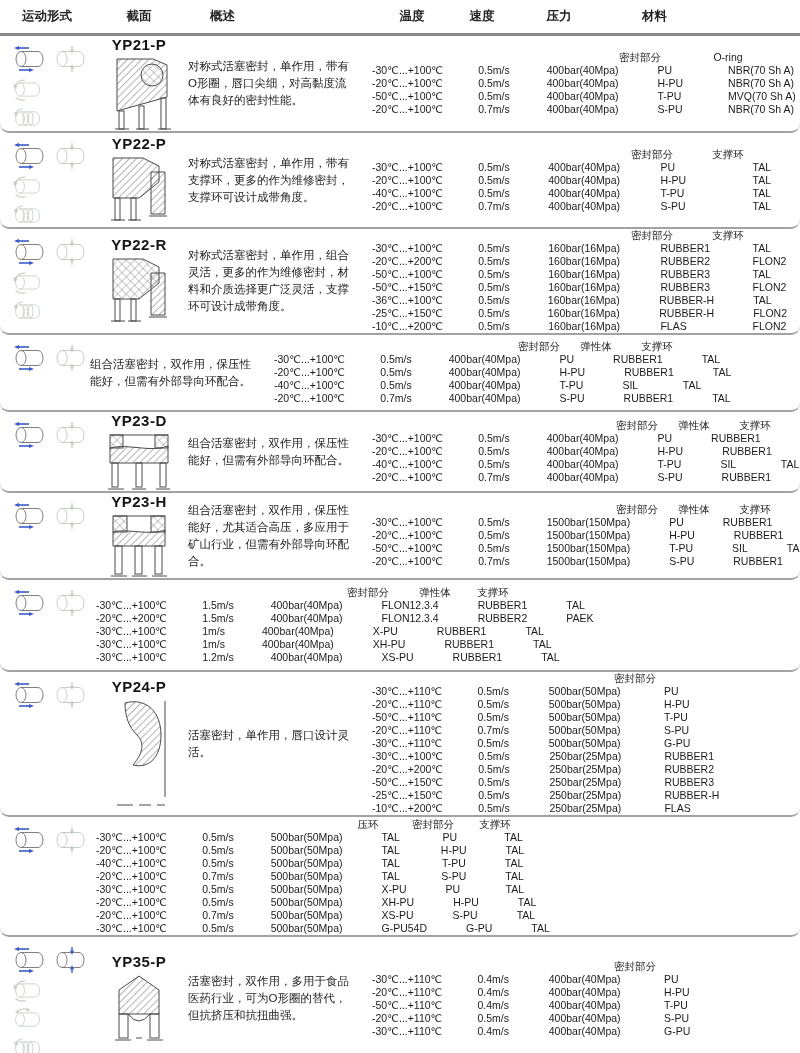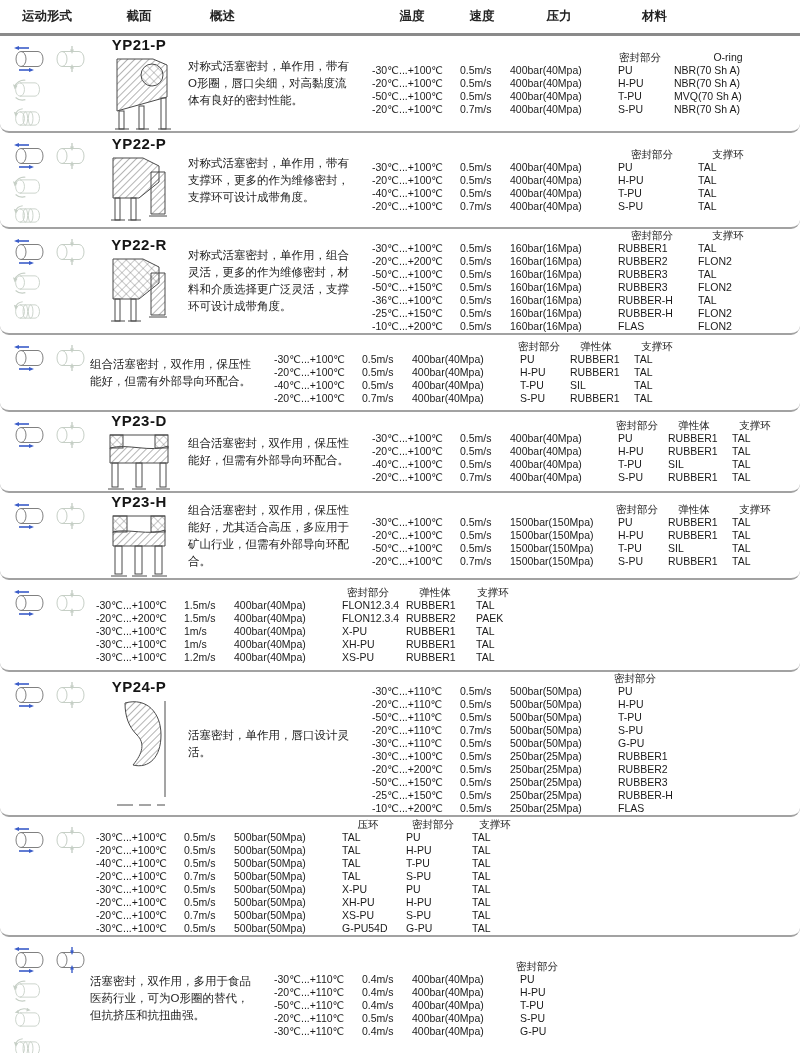--- a/index.html
+++ b/index.html
@@ -22,21 +22,21 @@
             display:flex;flex-wrap:wrap;gap:3px 5px;}
   .c-motion .brk{flex-basis:100%;height:0;}
   .c-section{width:98px;box-sizing:border-box;text-align:center;}
   .code{font-size:15px;font-weight:bold;letter-spacing:.5px;color:#151515;margin-bottom:2px;}
   .c-overview{width:178px;box-sizing:border-box;padding-right:12px;font-size:11.5px;
               line-height:17px;color:#222;}
   .c-data{width:434px;box-sizing:border-box;font-size:10.5px;line-height:13px;white-space:nowrap;}
   .dhead{display:flex;margin-left:246px;font-size:10.5px;}
   .dhead span{display:inline-block;text-align:center;}
   .dhead.single span{text-align:left;padding-left:2px;}
-  .dline{display:flex;}
+  .dline{display:flex;gap:33px;}
   .dt{width:92px;padding-left:6px;box-sizing:border-box;}
   .ds{width:48px;padding-left:2px;box-sizing:border-box;}
   .dp{width:106px;padding-left:4px;box-sizing:border-box;}
   .dm{display:inline-block;box-sizing:border-box;padding-left:6px;}
   svg{display:block;}
   .sect-svg{margin:0 auto;}
 </style>
 </head>
 <body>
 
@@ -827,20 +827,30 @@
           <i class="brk"></i>
           <svg width="32" height="23" viewBox="0 0 36 26">
             <ellipse cx="9" cy="13" rx="5" ry="7.5" fill="none" stroke="#c6cfc6"></ellipse>
                <path d="M9,5.5 H26 A5,7.5 0 0 1 26,20.5 H9" fill="none" stroke="#c6cfc6"></path>
             <ellipse cx="15" cy="13" rx="2.6" ry="7.5" fill="none" stroke="#c6cfc6"></ellipse>
              <ellipse cx="21" cy="13" rx="2.6" ry="7.5" fill="none" stroke="#c6cfc6"></ellipse>
              <path d="M12,2 A10,8 0 0 0 4,8" fill="none" stroke="#c6cfc6" stroke-width="1.3"></path>
             <polygon points="2,5.5 4,11 7,7" fill="#c6cfc6"></polygon>
           </svg>
         </div>
+        <div class="c-section">
+      <div class="code">YP35-P</div>
+      <svg class="sect-svg" width="64" height="72" viewBox="0 0 64 72">
+            <path d="M12,18 L32,4 L52,18 V42 H12 Z" fill="url(#ph)" stroke="#4a4a4a"></path>
+        <rect x="12" y="42" width="9" height="24" fill="none" stroke="#4a4a4a"></rect>
+        <rect x="43" y="42" width="9" height="24" fill="none" stroke="#4a4a4a"></rect>
+        <path d="M21,42 Q32,56 43,42" fill="none" stroke="#4a4a4a"></path>
+        <path d="M8,68 H24 M29,66 H35 M40,68 H56" stroke="#4a4a4a" fill="none"></path>
+          </svg>
+    </div>
         <div class="c-overview">活塞密封，双作用，多用于食品医药行业，可为O形圈的替代，但抗挤压和抗扭曲强。</div>
         <div class="c-data">
           <div class="dhead single">
             <span style="width:188px">密封部分</span>
           </div>
           <div class="dline">
       <span class="dt">-30℃...+110℃</span>
       <span class="ds">0.4m/s</span>
       <span class="dp">400bar(40Mpa)</span>
             <span class="dm" style="width:188px">PU</span>

